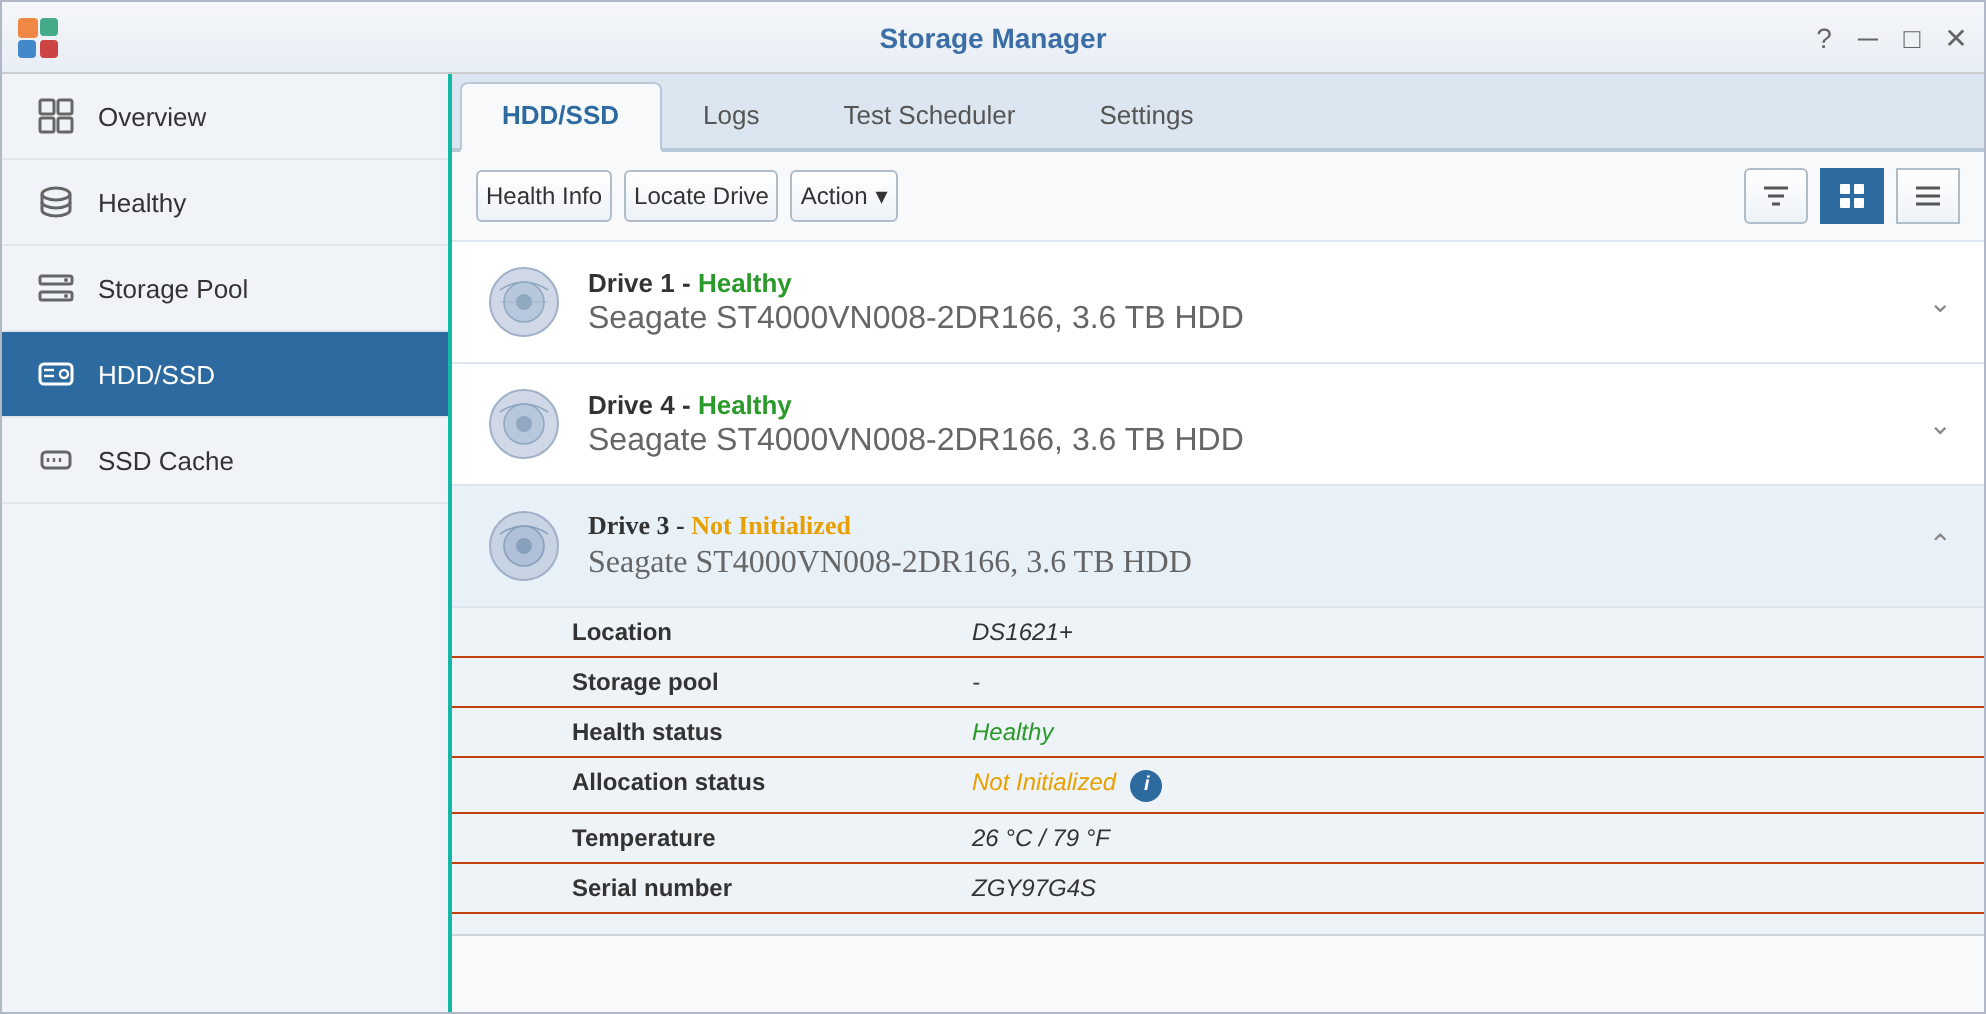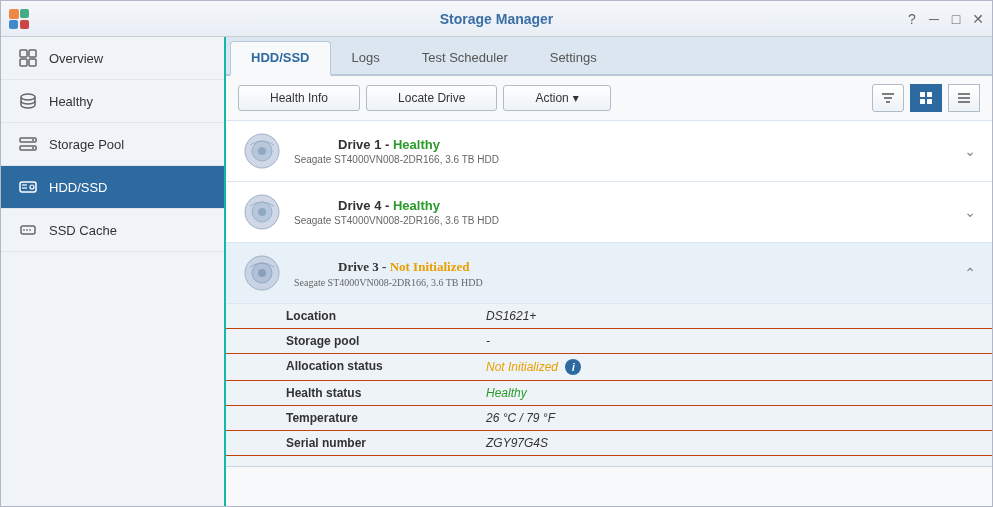--- a/index.html
+++ b/index.html
@@ -132,21 +132,21 @@
     
     .toolbar {
       display: flex;
       align-items: center;
       padding: 8px 12px;
       border-bottom: 1px solid #dce6f0;
       gap: 6px;
       background: #f7f9fb;
     }
     .toolbar-btn {
-      padding: 5px 31px;
+      padding: 5px 4px;
       border: 1px solid #b0bcc8;
       border-radius: 3px;
       background: linear-gradient(to bottom, #fff, #edf2f7);
       cursor: pointer;
       font-size: 12px;
       color: #333;
       display: flex;
       align-items: center;
       gap: 4px;
     }
@@ -201,25 +201,24 @@
       width: 40px;
       height: 40px;
       margin-right: 12px;
       flex-shrink: 0;
     }
     .drive-info { flex: 1; }
     .drive-name {
       font-weight: bold;
       color: #333;
       font-size: 13px;
-      margin-left: 44px;
     }
     .drive-name .status-healthy { color: #2a9a2a; }
     .drive-name .status-not-initialized { color: #e8a000; }
-    .drive-sub { color: #666; font-size: 10px; margin-top: 2px; }
+    .drive-sub { color: #666; font-size: 16px; margin-top: 2px; }
     .drive-chevron {
       font-size: 14px;
       color: #888;
     }
 
     
     .drive-details {
       background: #eef3f8;
       border-bottom: 1px solid #ccd4de;
       padding: 0;
@@ -465,31 +464,31 @@
       <div class="drive-details">
         <div class="detail-row">
           <div class="detail-label">Location</div>
           <div class="detail-value">DS1621+</div>
         </div>
         <div class="detail-row">
           <div class="detail-label">Storage pool</div>
           <div class="detail-value">-</div>
         </div>
         <div class="detail-row">
+          <div class="detail-label">Health status</div>
+          <div class="detail-value healthy">Healthy</div>
+        </div>
+        <div class="detail-row">
           <div class="detail-label">Allocation status</div>
           <div class="detail-value not-initialized">
             <span>Not Initialized</span>
             <span class="info-icon">i</span>
           </div>
         </div>
         <div class="detail-row">
-          <div class="detail-label">Health status</div>
-          <div class="detail-value healthy">Healthy</div>
-        </div>
-        <div class="detail-row">
           <div class="detail-label">Temperature</div>
           <div class="detail-value">26 °C / 79 °F</div>
         </div>
         <div class="detail-row">
           <div class="detail-label">Serial number</div>
           <div class="detail-value">ZGY97G4S</div>
         </div>
         <div class="detail-row">
           
           

